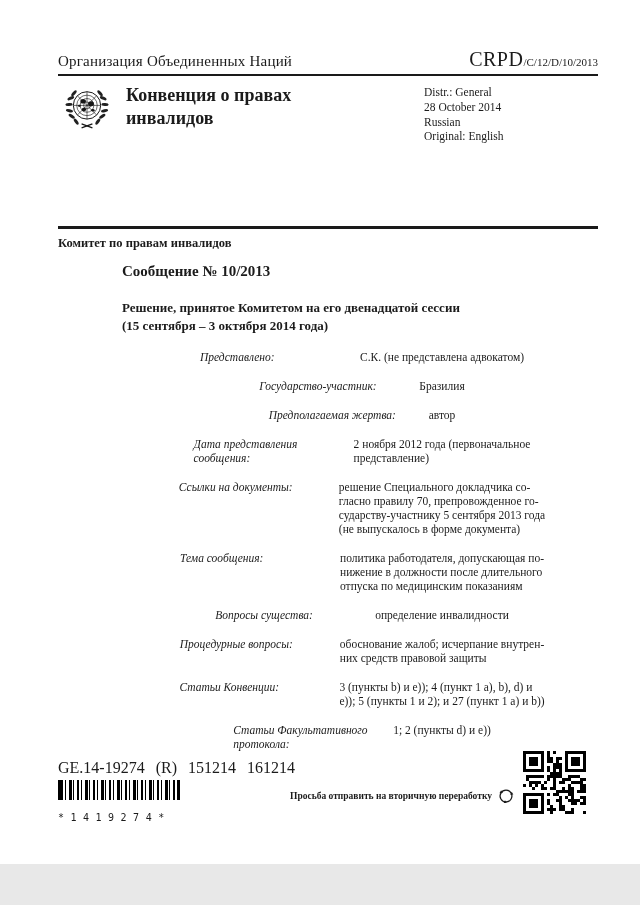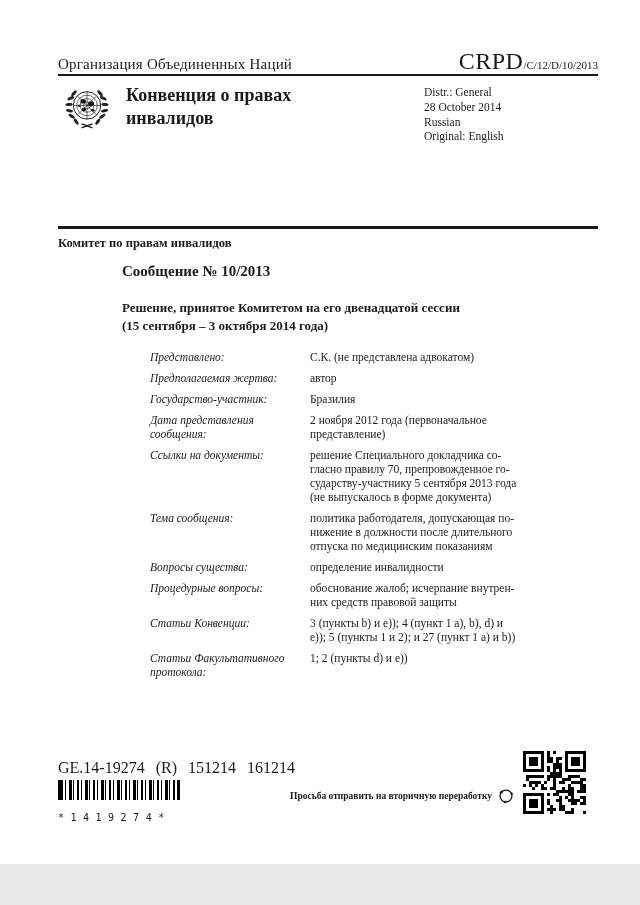--- a/index.html
+++ b/index.html
@@ -6,34 +6,34 @@
   .page{
     position:relative;width:640px;height:864px;background:#ffffff;
     margin:0 auto;overflow:hidden;color:#1b1b1b;
     font-family:"Liberation Serif","DejaVu Serif",serif;
   }
   .pre{white-space:pre-line;}
   
   .org-line{position:absolute;left:58px;top:48px;width:540px;display:flex;justify-content:space-between;align-items:baseline;}
   .org-name{font-size:15px;letter-spacing:.2px;}
   .doc-symbol{white-space:nowrap;}
-  .doc-symbol .big{font-size:24px;font-weight:400;letter-spacing:.5px;}
+  .doc-symbol .big{font-size:20px;font-weight:400;letter-spacing:.5px;}
   .doc-symbol .small{font-size:11px;}
   .rule{position:absolute;left:58px;width:540px;background:#1a1a1a;}
   .rule-thin{top:74px;height:2px;}
   .rule-thick{top:226px;height:3px;}
   .emblem{position:absolute;left:60px;top:82px;width:54px;height:54px;}
   .conv-title{position:absolute;left:126px;top:84px;font-size:18px;font-weight:bold;line-height:23px;width:260px;}
   .distr-block{position:absolute;left:424px;top:85px;font-size:11.5px;line-height:14.8px;}
   
   .committee{position:absolute;left:58px;top:236px;font-size:12.5px;font-weight:bold;text-align:center;}
   .comm-title{position:absolute;left:122px;top:263px;font-size:15px;font-weight:bold;}
   .decision-title{position:absolute;left:122px;top:299px;font-size:13px;font-weight:bold;line-height:17.5px;width:440px;}
   
-  .fields{position:absolute;left:150px;top:350px;width:424px;display:flex;flex-direction:column;gap:7px;}
+  .fields{position:absolute;left:150px;top:350px;width:424px;display:flex;flex-direction:column;gap:15px;align-items:center;}
   .field-row{display:flex;font-size:11.5px;line-height:14px;}
   .field-label{width:150px;flex:none;font-style:italic;margin-right:10px;}
   .field-value{flex:1;}
   
   .ge-number{position:absolute;left:58px;top:759px;font-size:16px;word-spacing:7px;}
   .barcode{position:absolute;left:58px;top:780px;width:122px;}
   .barcode-bars{height:20px;background-color:#fff;
     background-image:repeating-linear-gradient(90deg,#000 0 2px,#fff 2px 4px,#000 4px 5px,#fff 5px 8px,#000 8px 11px,#fff 11px 12px,#000 12px 13px,#fff 13px 16px);
     border-left:3px solid #000;border-right:3px solid #000;}
   .barcode-text{font-family:"DejaVu Sans Mono","Liberation Mono",monospace;font-size:10px;letter-spacing:6.5px;margin-top:12px;white-space:nowrap;}
@@ -107,26 +107,26 @@
   <div class="comm-title">Сообщение № 10/2013</div>
   <div class="decision-title pre">Решение, принятое Комитетом на его двенадцатой сессии
 (15 сентября – 3 октября 2014 года)</div>
 
   <div class="fields">
     <div class="field-row">
         <div class="field-label pre">Представлено:</div>
         <div class="field-value pre">С.К. (не представлена адвокатом)</div>
       </div>
     <div class="field-row">
+        <div class="field-label pre">Государство-участник:</div>
+        <div class="field-value pre">Бразилия</div>
+      </div>
+    <div class="field-row">
         <div class="field-label pre">Предполагаемая жертва:</div>
         <div class="field-value pre">автор</div>
-      </div>
-    <div class="field-row">
-        <div class="field-label pre">Государство-участник:</div>
-        <div class="field-value pre">Бразилия</div>
       </div>
     <div class="field-row">
         <div class="field-label pre">Дата представления
 сообщения:</div>
         <div class="field-value pre">2 ноября 2012 года (первоначальное
 представление)</div>
       </div>
     <div class="field-row">
         <div class="field-label pre">Ссылки на документы:</div>
         <div class="field-value pre">решение Специального докладчика со-

